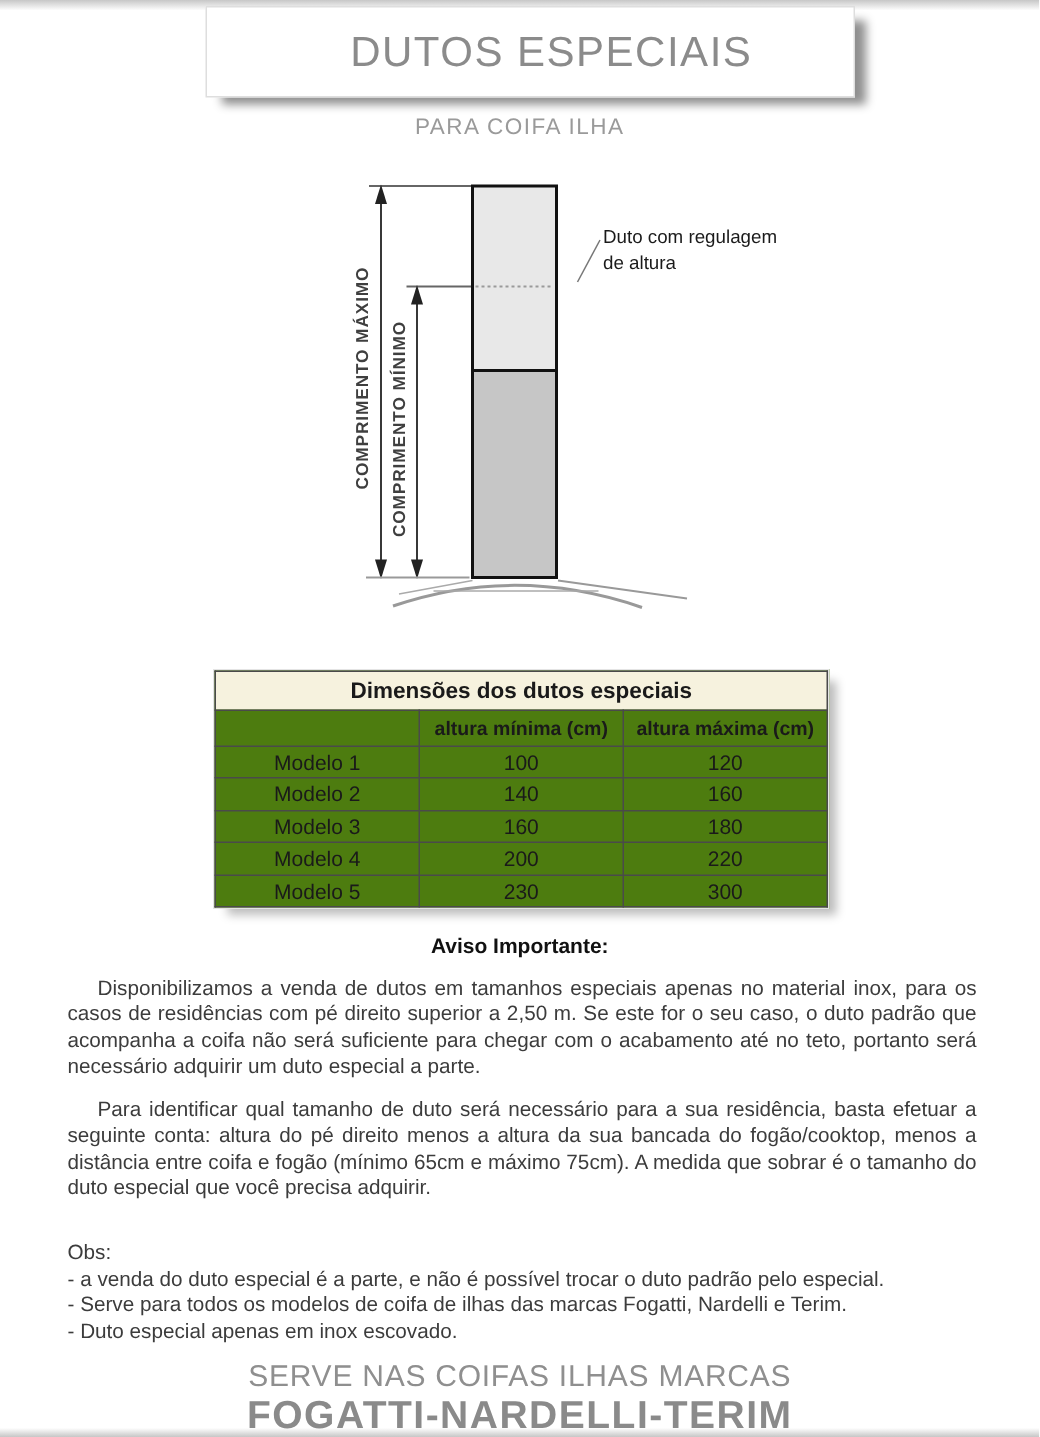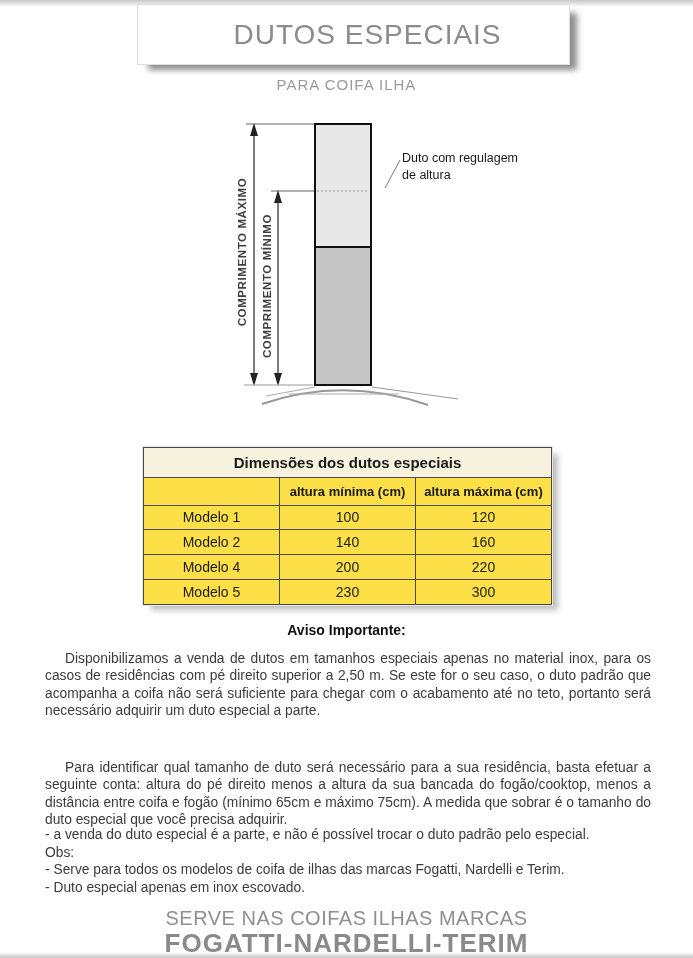--- a/index.html
+++ b/index.html
@@ -31,41 +31,41 @@
   }
   .lbl-max { left:168px; top:135px; }
   .lbl-min { left:193px; top:169px; }
   .duct-label {
     position:absolute; left:402px; top:40px; font-weight:normal;
     font-size:12.5px; line-height:17px; color:#1a1a1a;
   }
   .duct-label span { display:block; }
   .table-box {
     position:absolute; left:142px; top:446px; width:411px; height:160px;
-    background:#fde047; border:1px solid #e4e4e4; box-sizing:border-box;
+    background:#4d7c0f; border:1px solid #e4e4e4; box-sizing:border-box;
     box-shadow:7px 6px 6px -2px #bdbdbd; 
   }
   .dim-table { width:100%; height:100%; border-collapse:collapse; table-layout:fixed; }
   .dim-table td {
     border:1px solid #4a4a4a; text-align:center; padding:0; color:#1a1a1a;
     overflow:hidden; white-space:nowrap;
   }
   .t-title td { background:#f6f2de; font-weight:bold; font-size:15px; height:22px; }
   .t-head td { font-weight:bold; font-size:13px; height:20px; }
   .t-row td { font-size:14px; height:18px; }
   .aviso {
     position:absolute; left:0; top:622px; width:100%; text-align:center;
     font-weight:bold; font-size:14px; color:#111111;
   }
   .para {
     position:absolute; left:45px; width:606px; font-size:13.8px;
     line-height:17.4px; color:#3c3c3c; text-align:justify; text-indent:20px;
   }
   .para1 { top:650px; }
-  .para2 { top:731px;margin-top:28px; }
+  .para2 { top:731px; }
   .obs {
     position:absolute; left:45px; top:826px; width:606px; font-size:13.8px;
     line-height:17.6px; color:#3c3c3c;
   }
   .footer1 {
     position:absolute; left:0; top:907px; width:100%; text-align:center;
     font-size:20px; color:#8f8f8f; letter-spacing:0.5px;
   }
   .footer2 {
     position:absolute; left:0; top:928px; width:100%; text-align:center;
@@ -139,41 +139,46 @@
         <td>Modelo 1</td>
         <td>100</td>
         <td>120</td>
       </tr>
       <tr class="t-row">
         <td>Modelo 2</td>
         <td>140</td>
         <td>160</td>
       </tr>
       <tr class="t-row">
+        <td>Modelo 3</td>
+        <td>160</td>
+        <td>180</td>
+      </tr>
+      <tr class="t-row">
         <td>Modelo 4</td>
         <td>200</td>
         <td>220</td>
       </tr>
       <tr class="t-row">
         <td>Modelo 5</td>
         <td>230</td>
         <td>300</td>
       </tr>
     </tbody>
       </table>
   </div>
 
   <div class="aviso">Aviso Importante:</div>
 
   <div class="para para1">Disponibilizamos a venda de dutos em tamanhos especiais apenas no material inox, para os casos de residências com pé direito superior a 2,50 m. Se este for o seu caso, o duto padrão que acompanha a coifa não será suficiente para chegar com o acabamento até no teto, portanto será necessário adquirir um duto especial a parte.</div>
   <div class="para para2">Para identificar qual tamanho de duto será necessário para a sua residência, basta efetuar a seguinte conta: altura do pé direito menos a altura da sua bancada do fogão/cooktop, menos a distância entre coifa e fogão (mínimo 65cm e máximo 75cm). A medida que sobrar é o tamanho do duto especial que você precisa adquirir.</div>
 
   <div class="obs">
+    <div>Obs:</div>
     <div>- a venda do duto especial é a parte, e não é possível trocar o duto padrão pelo especial.</div>
-    <div>Obs:</div>
     <div>- Serve para todos os modelos de coifa de ilhas das marcas Fogatti, Nardelli e Terim.</div>
     <div>- Duto especial apenas em inox escovado.</div>
   </div>
 
   <div class="footer1">SERVE NAS COIFAS ILHAS MARCAS</div>
   <div class="footer2">FOGATTI-NARDELLI-TERIM</div>
 
   <div class="bottom-strip"></div>
 
 </div>

